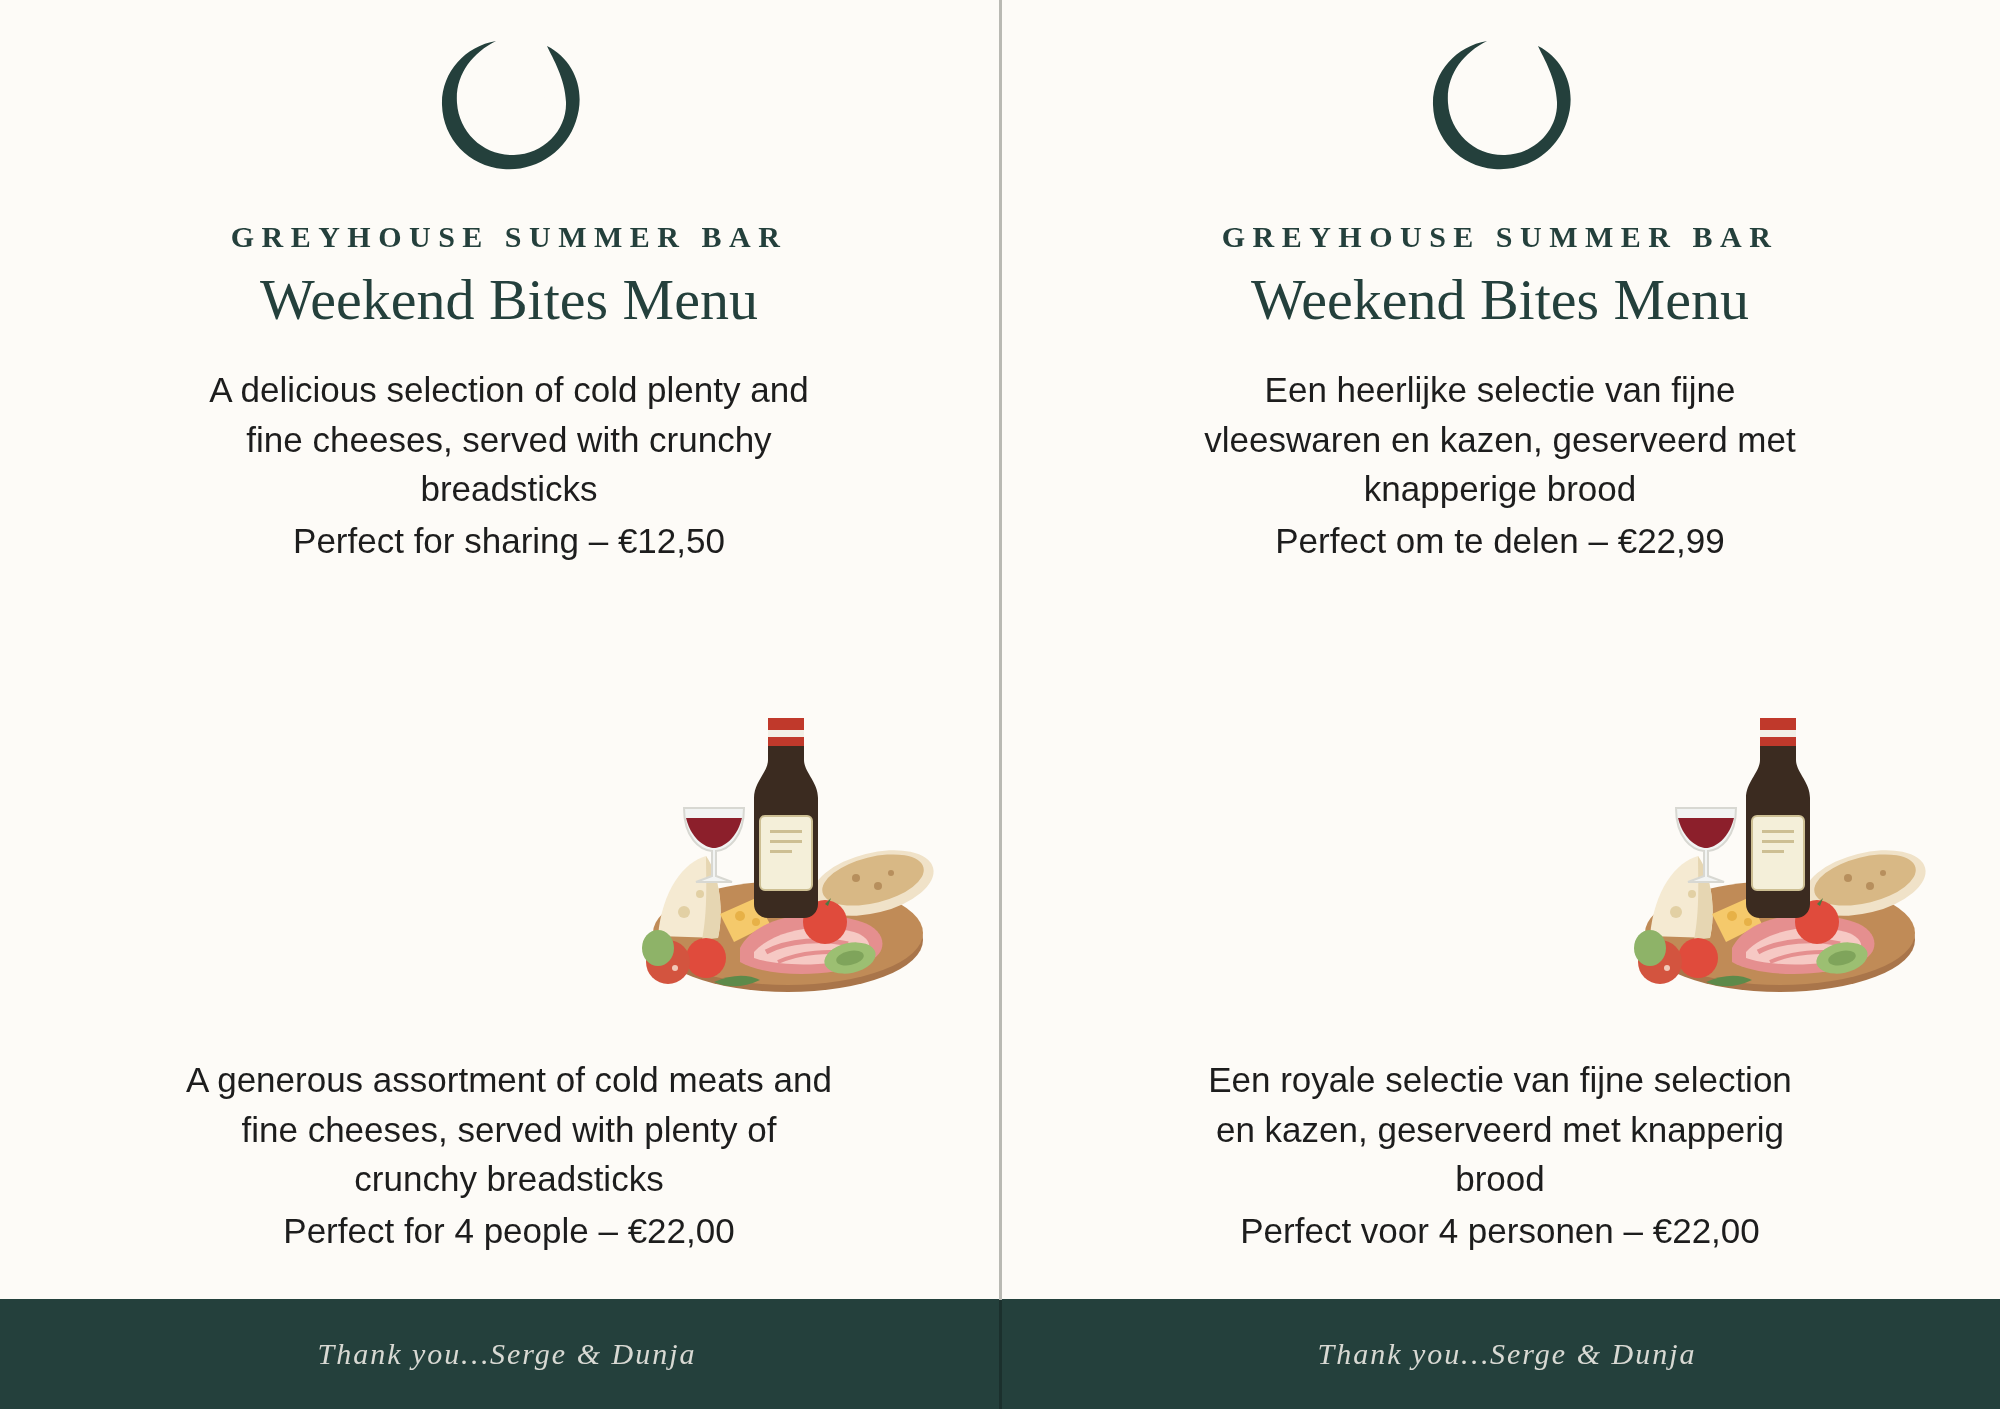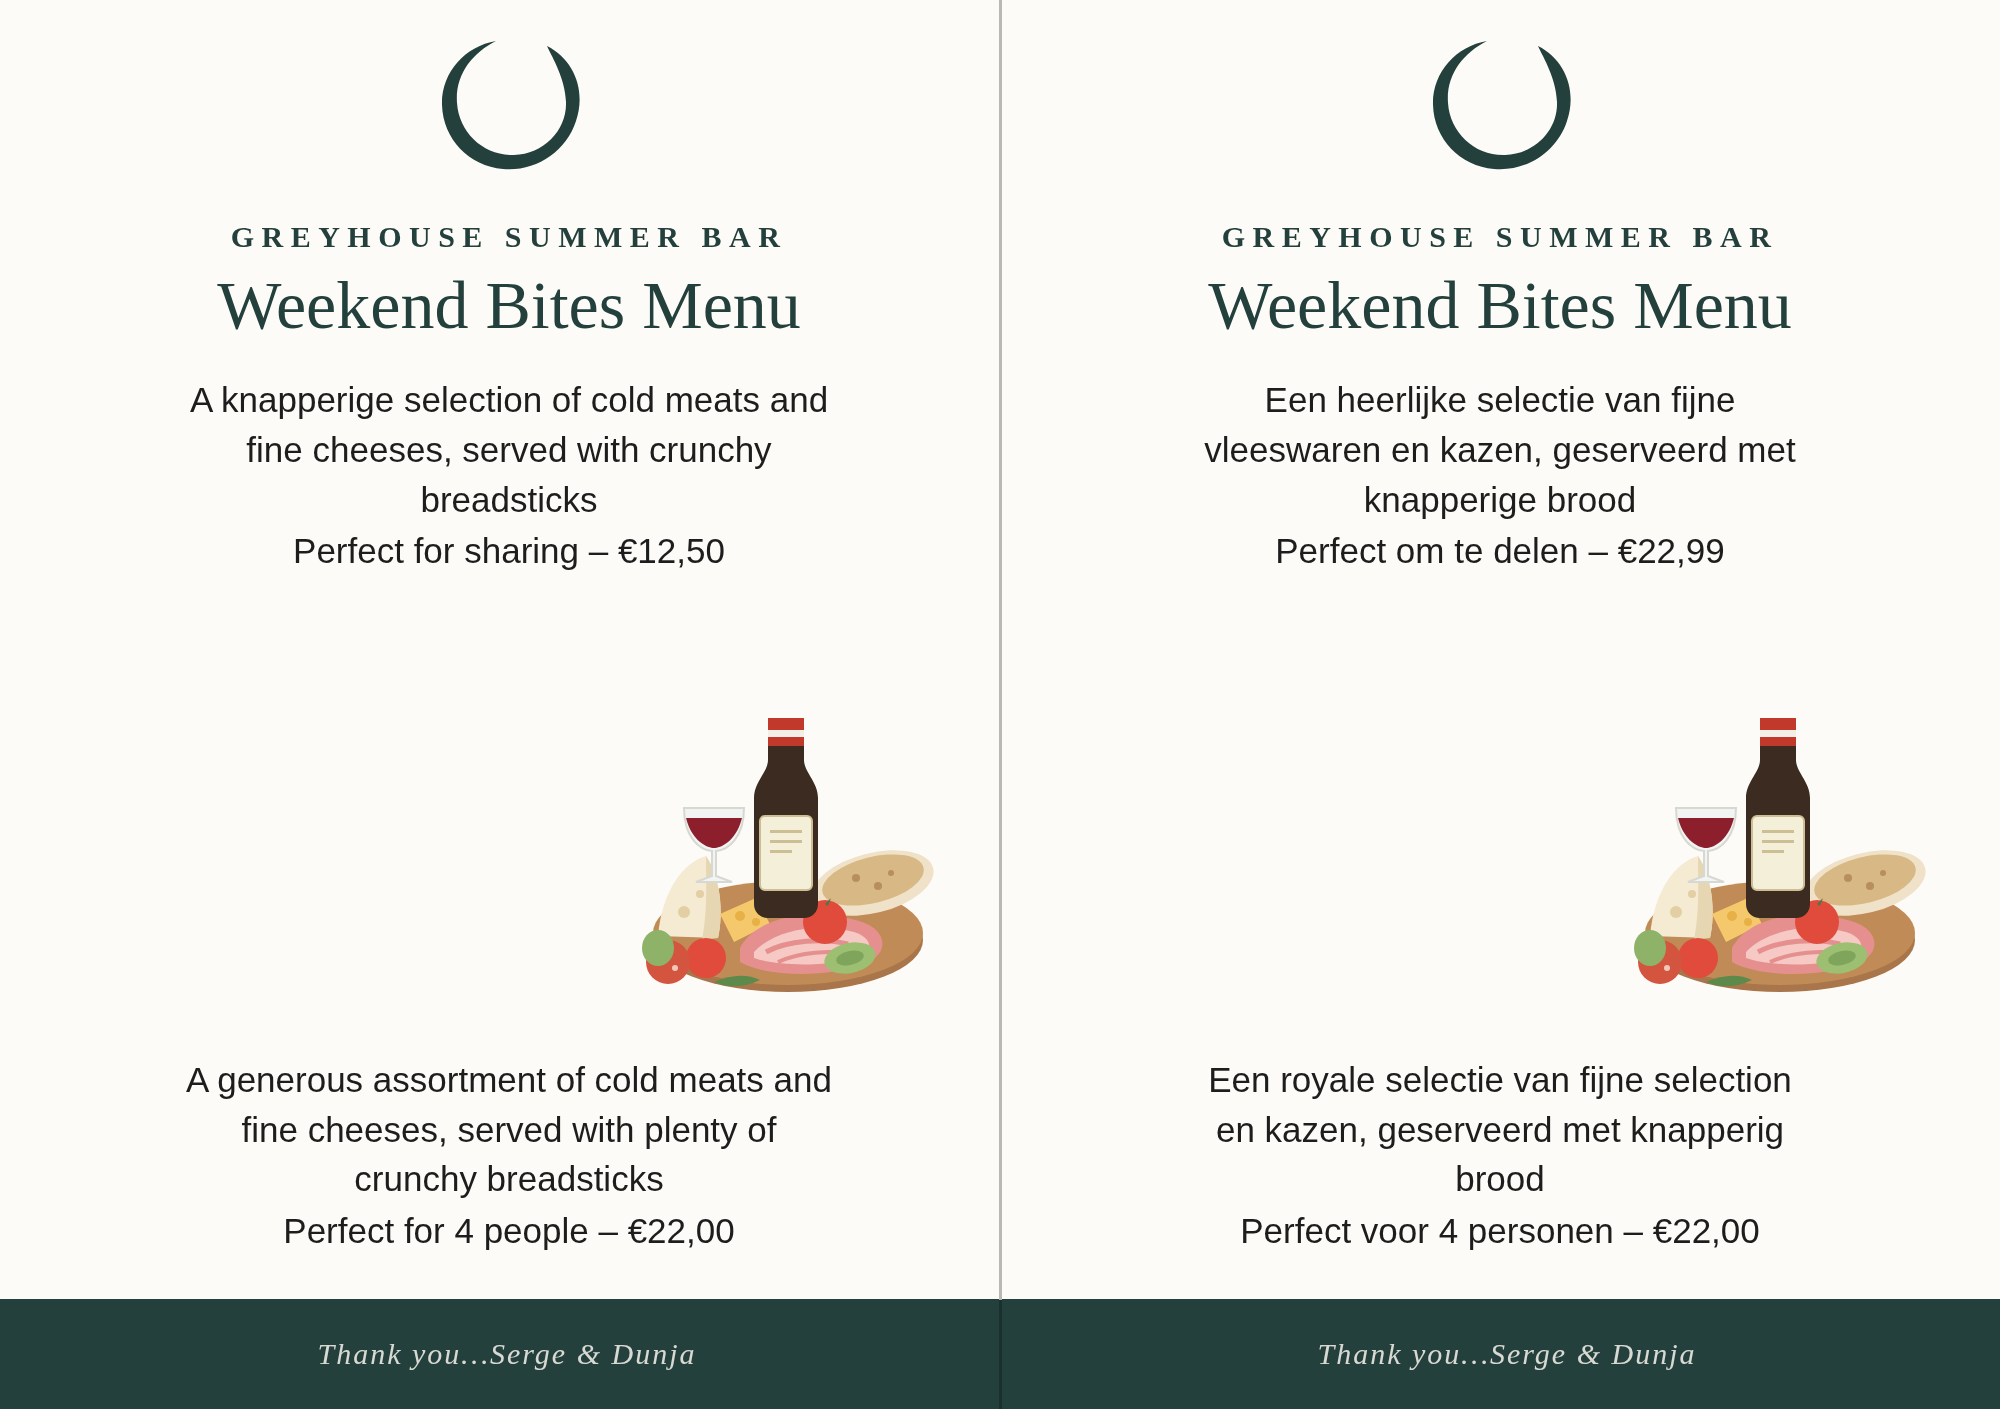--- a/index.html
+++ b/index.html
@@ -61,21 +61,21 @@
     letter-spacing: 7.5px;
     color: #24403c;
     font-weight: 700;
     text-align: center;
     white-space: nowrap;
   }
   
   .title {
     margin-top: 16px;
     font-family: "Liberation Serif", serif;
-    font-size: 68px;
+    font-size: 58px;
     line-height: 1.05;
     color: #24403c;
     text-align: right;
     white-space: nowrap;
     font-weight: 400;
   }
   
   .desc {
     margin-top: 34px;
     width: 700px;
@@ -161,21 +161,21 @@
                  C43 27 26 49 28 77 C30 107 55 130 85 129 C115 128 138 104 137 76 C136 52 124 33 118 20 Z" fill="#24403c"></path>
         <path d="M112 26 C106 30 101 35 99 40 C108 48 115 60 116 74 C118 96 104 114 84 118
                  C102 119 119 105 123 85 C127 62 122 40 112 26 Z" fill="#fdfbf7"></path>
       </svg>
     </div>
 
     <div class="brand">GREYHOUSE SUMMER BAR</div>
     <div class="title">Weekend Bites Menu</div>
 
     <div class="desc first">
-      <span class="line">A knapperige selection of cold meats and</span>
+      <span class="line">A delicious selection of cold plenty and</span>
       <span class="line">fine cheeses, served with crunchy</span>
       <span class="line">breadsticks</span>
       <span class="price">Perfect for sharing – €12,50</span>
     </div>
 
     <div class="platter">
       <svg width="320" height="330" viewBox="0 0 320 330">
 
         <ellipse cx="160" cy="250" rx="135" ry="52" fill="#a9754a"></ellipse>
         <ellipse cx="160" cy="243" rx="135" ry="52" fill="#c08b57"></ellipse>

